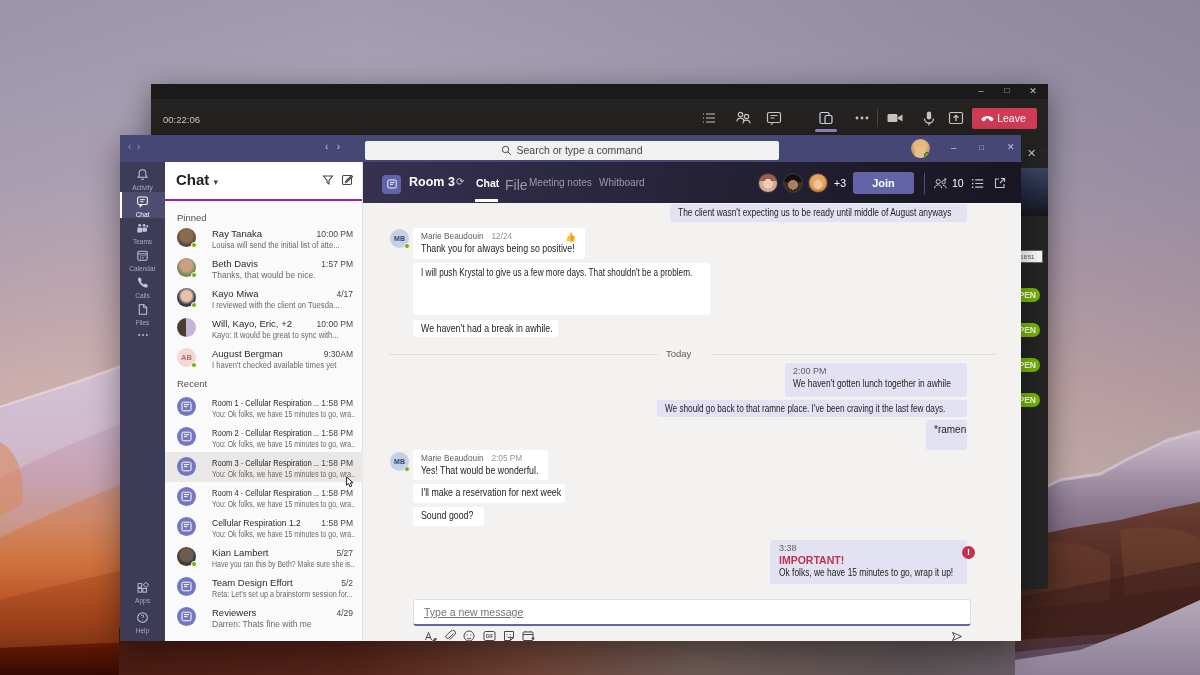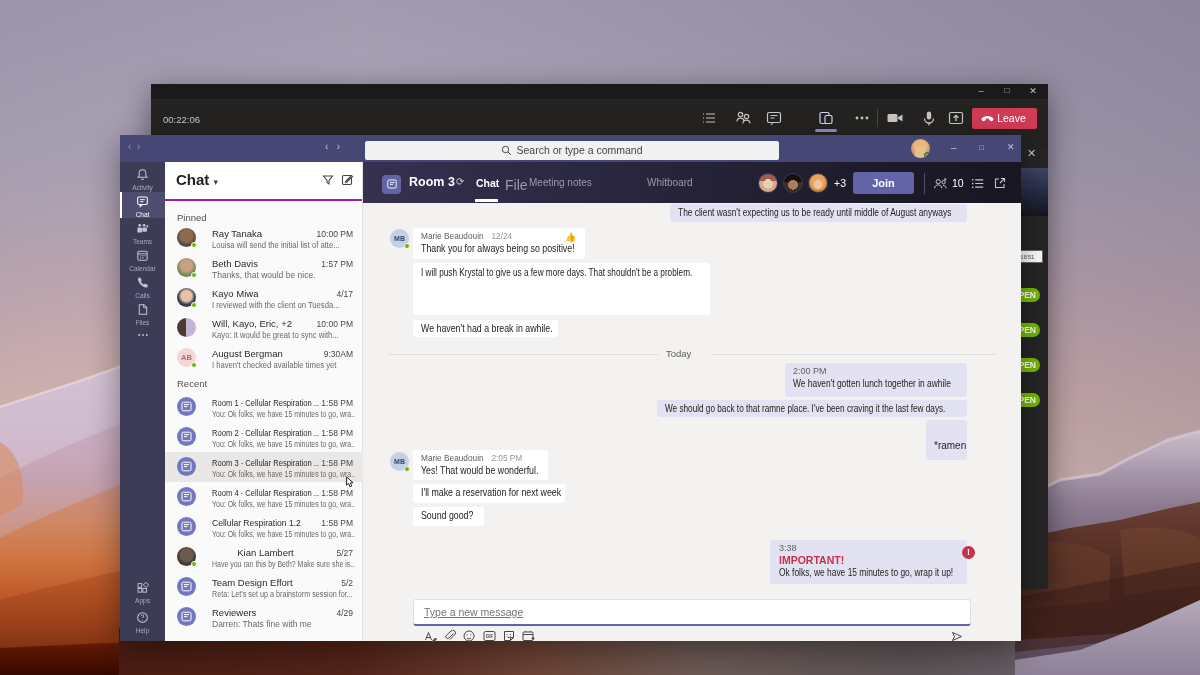--- a/index.html
+++ b/index.html
@@ -347,21 +347,21 @@
           <div class="av roomav">
             <svg style="position:absolute;left:4px;top:3.5px;width:11px;height:11px;" viewBox="0 0 11 11" fill="none" stroke="#fff" stroke-width="1">
               <rect x="1" y="1.2" width="9" height="8.6" rx="1.4"></rect>
               <path d="M3 3.6h5M3 5.6h3.4"></path>
             </svg>
           </div>
           <div class="nm"><span class="tx" style="transform:scaleX(.9);">Cellular Respiration 1.2</span></div>
           <div class="tm">1:58 PM</div>
           <div class="sb"><span class="tx" style="transform:scaleX(.82);">You: Ok folks, we have 15 minutes to go, wra...</span></div>
         </div>
-      <div class="lrow" style="top:380px;text-align:center;">
+      <div class="lrow" style="top:380px;">
           <div class="av" style="background:radial-gradient(circle at 50% 42%,#6d5b4e 0 40%,#3c3835 62%,#2a2725);">
             <div class="badge"></div>
           </div>
           <div class="nm">Kian Lambert</div>
           <div class="tm">5/27</div>
           <div class="sb"><span class="tx" style="transform:scaleX(.82);">Have you ran this by Beth? Make sure she is...</span></div>
         </div>
       <div class="lrow" style="top:410px;">
           <div class="av roomav">
             <svg style="position:absolute;left:4px;top:3.5px;width:11px;height:11px;" viewBox="0 0 11 11" fill="none" stroke="#fff" stroke-width="1">
@@ -401,21 +401,21 @@
       </div>
       <div class="bub" style="left:50px;top:158px;width:145px;height:17px;padding:3px 8px;"><span class="tx">We haven't had a break in awhile.</span></div>
       <div style="position:absolute;left:26px;top:192px;width:269px;height:1px;background:#e1dfdd;"></div>
       <div style="position:absolute;left:348px;top:192px;width:286px;height:1px;background:#e1dfdd;"></div>
       <div style="position:absolute;left:303px;top:186px;font-size:9.5px;color:#605e5c;">Today</div>
       <div class="bub lav" style="left:422px;top:201px;width:182px;height:34px;padding:3px 8px;">
         <div style="font-size:9px;color:#616161;">2:00 PM</div>
         <div style="margin-top:2px;"><span class="tx" style="transform:scaleX(.84);">We haven't gotten lunch together in awhile</span></div>
       </div>
       <div class="bub lav" style="left:294px;top:238px;width:310px;height:17px;padding:3px 0 0 8px;"><span class="tx" style="transform:scaleX(.82);">We should go back to that ramne place. I've been craving it the last few days.</span></div>
-      <div class="bub lav" style="left:563px;top:258px;width:41px;height:30px;padding:20px 8px;">*ramen</div>
+      <div class="bub lav" style="left:563px;top:258px;width:41px;height:30px;padding:4px 8px;">*ramen</div>
       <div class="mbav" style="left:27px;top:290px;background:#c3d0e8;color:#33496b;font-size:7px;font-weight:bold;text-align:center;line-height:19px;">MB<div class="badge" style="border-color:#f3f2f1;"></div></div>
       <div class="bub" style="left:50px;top:288px;width:135px;height:30px;padding:3px 8px;">
         <div class="msghead">Marie Beaudouin <span class="dt">2:05 PM</span></div>
         <div class="tx">Yes! That would be wonderful.</div>
       </div>
       <div class="bub" style="left:50px;top:322px;width:152px;height:19px;padding:3px 8px;"><span class="tx">I'll make a reservation for next week</span></div>
       <div class="bub" style="left:50px;top:345px;width:71px;height:19px;padding:3px 8px;"><span class="tx">Sound good?</span></div>
       <div class="bub lav" style="left:407px;top:378px;width:197px;height:44px;padding:3px 9px;">
         <div style="font-size:9px;color:#616161;">3:38</div>
         <div style="font-size:10.5px;font-weight:bold;color:#c4314b;margin-top:1px;">IMPORTANT!</div>
@@ -464,21 +464,21 @@
             <rect x="1.8" y="2" width="8.4" height="8" rx="1.1"></rect>
             <path d="M4 4.6h4.4M4 6.4h3"></path>
           </svg>
         </div>
       <span style="position:absolute;left:46px;top:13px;font-size:12.5px;font-weight:bold;color:#fff;">Room 3</span>
       <span style="position:absolute;left:93px;top:14px;font-size:10px;color:#c8c6c4;">⟳</span>
       <span style="position:absolute;left:113px;top:15px;font-size:10.5px;font-weight:bold;color:#fff;">Chat</span>
       <div style="position:absolute;left:112px;top:37px;width:23px;height:2.5px;background:#fff;"></div>
       <span style="position:absolute;left:142px;top:15px;font-size:14px;color:#9b9aa8;">File</span>
       <span style="position:absolute;left:166px;top:15px;font-size:10px;color:#9b9aa8;">Meeting notes</span>
-      <span style="position:absolute;left:236px;top:15px;font-size:10px;color:#9b9aa8;margin-left:48px;">Whitboard</span>
+      <span style="position:absolute;left:236px;top:15px;font-size:10px;color:#9b9aa8;">Whitboard</span>
       <div style="position:absolute;left:395px;top:11px;width:20px;height:20px;border-radius:50%;background:radial-gradient(circle at 50% 55%,#eccdb6 0 35%,transparent 36%),linear-gradient(180deg,#9c5f4e 0 40%,#d8a98e 41%);border:1px solid #3c3850;"></div>
       <div style="position:absolute;left:420px;top:11px;width:20px;height:20px;border-radius:50%;background:radial-gradient(circle at 50% 60%,#a9805f 0 34%,transparent 35%),linear-gradient(180deg,#15100d 0 45%,#3a2d24 46%);border:1px solid #3c3850;"></div>
       <div style="position:absolute;left:445px;top:11px;width:20px;height:20px;border-radius:50%;background:radial-gradient(circle at 50% 58%,#eec39e 0 32%,transparent 33%),radial-gradient(circle at 50% 45%,#e9a85e 0 48%,#d08a3e 62%,#b06c2c);border:1px solid #3c3850;"></div>
       <span style="position:absolute;left:471px;top:15px;font-size:10.5px;color:#fff;">+3</span>
       <div style="position:absolute;left:490px;top:10px;width:61px;height:22px;background:#6264a7;border-radius:3px;color:#fff;font-size:11px;font-weight:bold;text-align:center;line-height:22px;">Join</div>
       <div style="position:absolute;left:561px;top:11px;width:1px;height:21px;background:#53506a;"></div>
       <svg style="position:absolute;left:570px;top:14px;width:15px;height:15px;" viewBox="0 0 15 15" fill="none" stroke="#c8c6c4" stroke-width="1">
           <circle cx="5.2" cy="5.6" r="2.1"></circle>
           <path d="M1.6 12.3c0-2 1.6-3.4 3.6-3.4s3.6 1.4 3.6 3.4"></path>
           <circle cx="10.6" cy="6.2" r="1.7"></circle>

